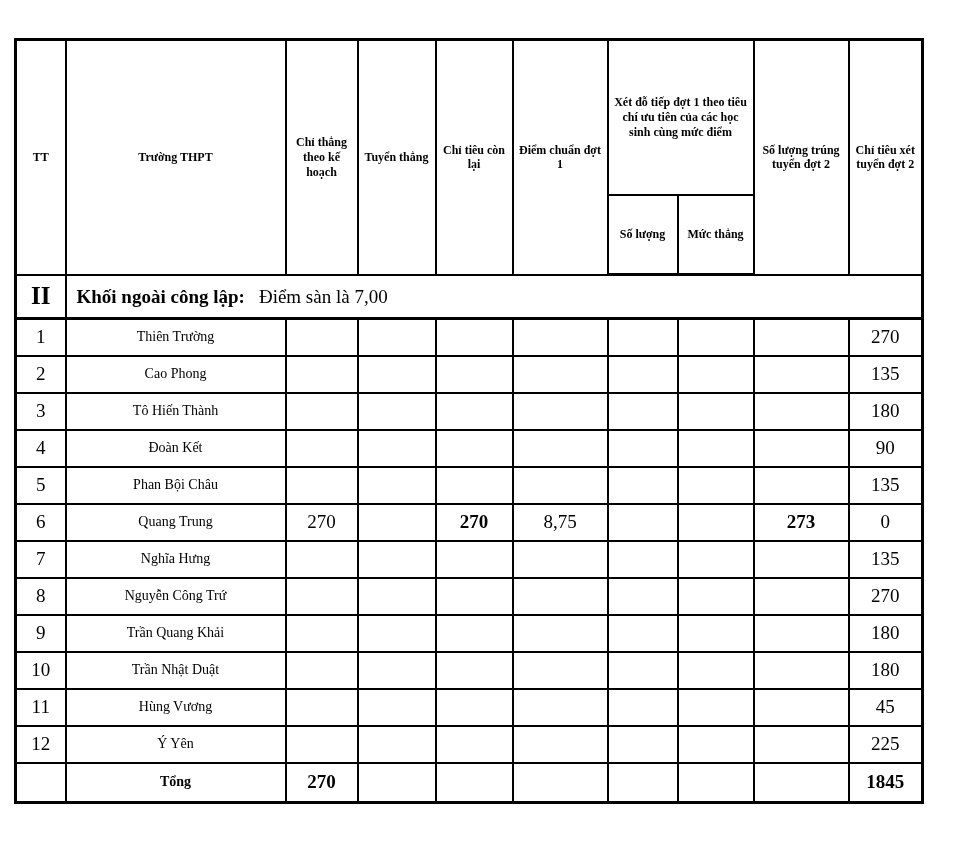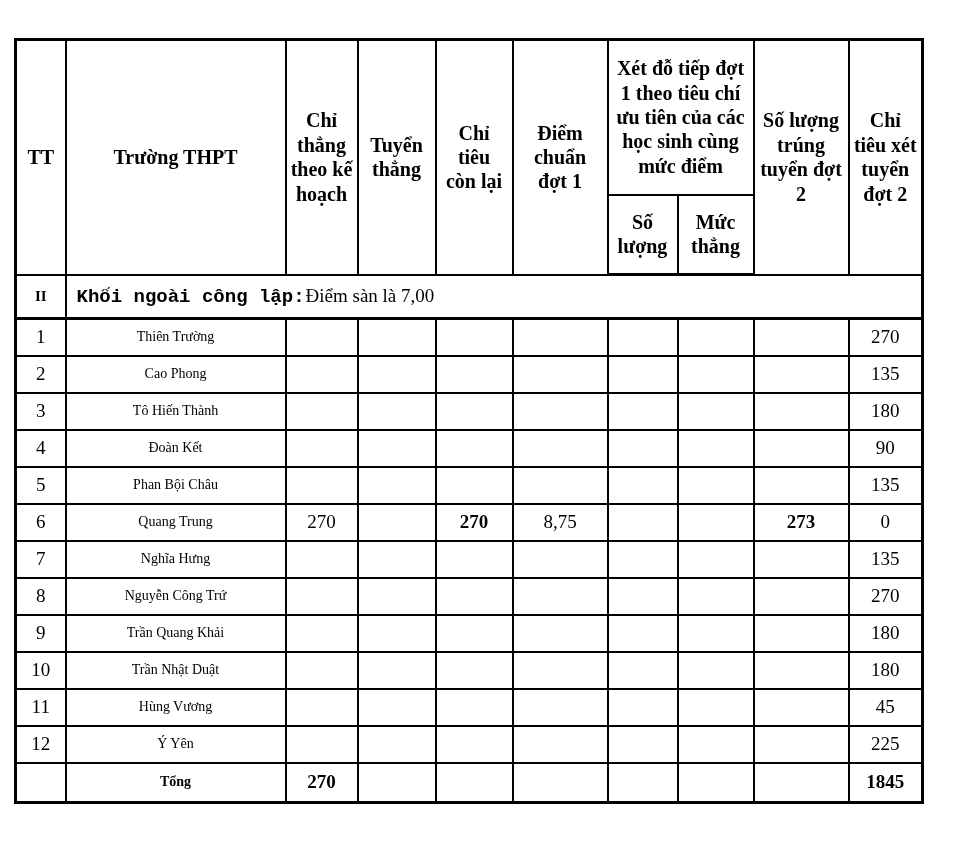--- a/index.html
+++ b/index.html
@@ -30,21 +30,21 @@
   table.admission th,
   table.admission td {
     border: 2px solid #000000;
     padding: 0 4px;
     vertical-align: middle;
     text-align: center;
     overflow: hidden;
   }
   thead th {
     font-weight: bold;
-    font-size: 20px;
+    font-size: 12px;
     line-height: 1.22;
   }
   thead tr.head-top { height: 155px; }
   thead tr.head-sub { height: 80px; }
   thead tr.head-top th { border-bottom-width: 2px; }
   thead th.group-span { border-bottom-width: 2px; }
   tbody tr.section-row { height: 44px; }
   tbody tr.section-row td { border-bottom-width: 3px; }
   thead tr.head-sub th { border-bottom-width: 3px; margin-top: 40px; }
   tbody tr.data-row { height: 37px; }
@@ -56,23 +56,23 @@
     font-size: 14px;
     white-space: nowrap;
   }
   td.val { font-size: 19px; }
   .bold { font-weight: bold; }
   tbody tr.section-row td.section-cell {
     text-align: left;
     padding-left: 10px;
     font-size: 19px;
   }
-  .section-title-bold { font-weight: bold; font-family: Liberation Mono, monospace; }
-  .section-title-rest { font-weight: normal; margin-left: 1px; text-align: center; }
-  td.section-index { font-weight: bold; font-size: 15px; }
+  .section-title-bold { font-weight: bold; }
+  .section-title-rest { font-weight: normal; margin-left: 14px; text-align: center; }
+  td.section-index { font-weight: bold; font-size: 25px; }
 </style>
 </head>
 <body>
 
 <div class="page">
   <table class="admission">
     <colgroup>
       <col style="width:50px">
       <col style="width:220px">
       <col style="width:72px">

